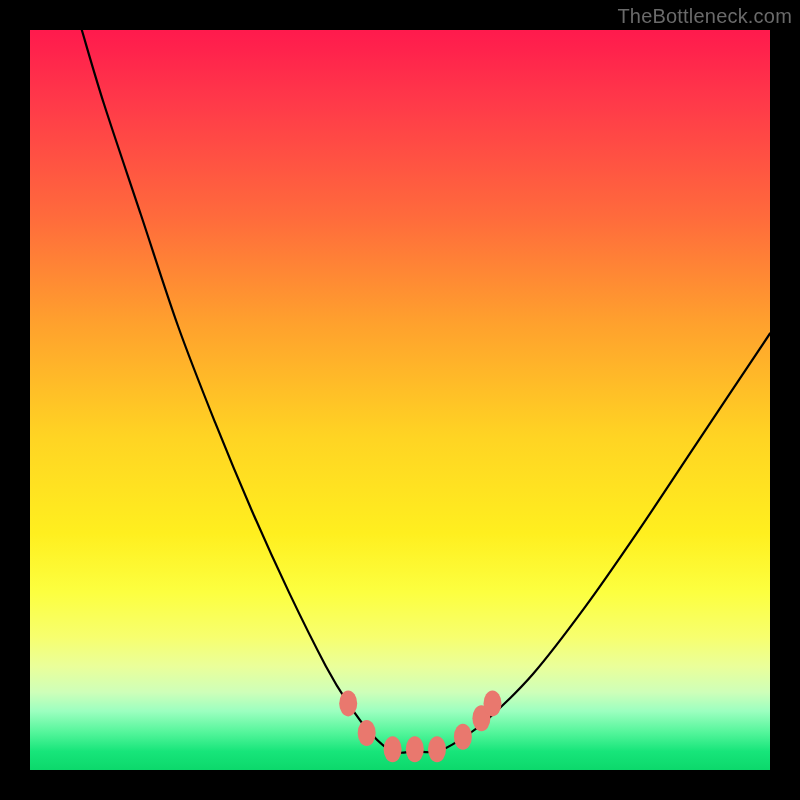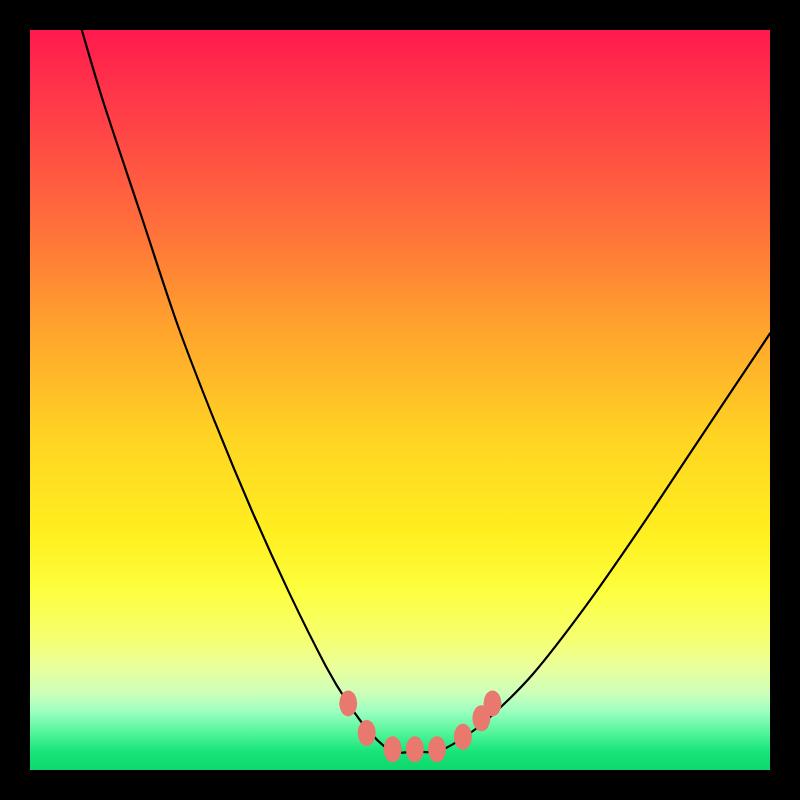--- a/index.html
+++ b/index.html
@@ -75,14 +75,15 @@
           <ellipse cx="384.80" cy="719.28" rx="9" ry="13" fill="#e9786e"></ellipse>
           <ellipse cx="407.00" cy="719.28" rx="9" ry="13" fill="#e9786e"></ellipse>
           <ellipse cx="432.90" cy="706.70" rx="9" ry="13" fill="#e9786e"></ellipse>
           <ellipse cx="451.40" cy="688.20" rx="9" ry="13" fill="#e9786e"></ellipse>
           <ellipse cx="462.50" cy="673.40" rx="9" ry="13" fill="#e9786e"></ellipse>
         </g>
     </svg>
 
   </div>
 
+  <div class="attribution">TheBottleneck.com</div>
 
 </div>
 
 </body></html>

